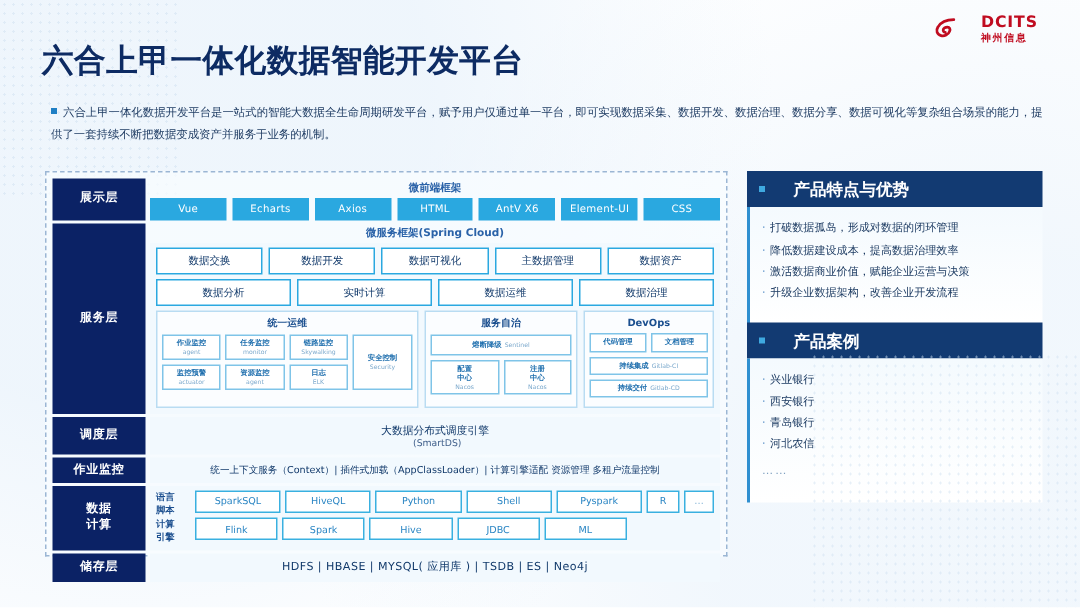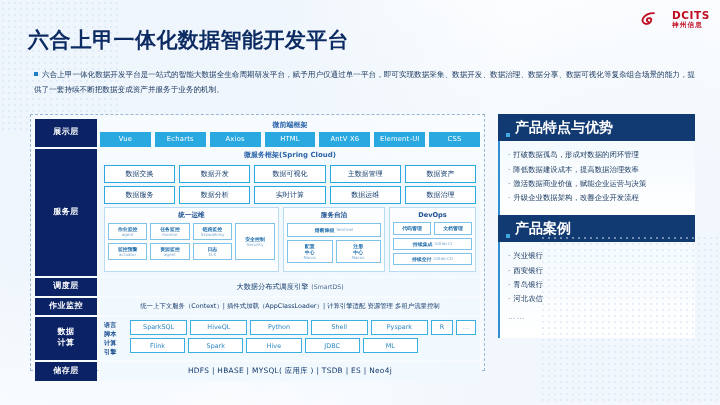--- a/index.html
+++ b/index.html
@@ -19,21 +19,21 @@
   
   #page::before, #page::after {
     content:""; position:absolute; pointer-events:none;
     background-image: radial-gradient(#cfe0f0 .8px, transparent .9px);
     background-size: 6px 6px; opacity:.5;
   }
   #page::before { left:0; top:0; width:120px; height:130px; }
   #page::after { right:0; bottom:0; width:180px; height:170px; }
 
   
-  .logo { position:absolute; right:10px; top:10px; display:flex; align-items:center; gap:16px; }
+  .logo { position:absolute; right:28px; top:10px; display:flex; align-items:center; gap:16px; }
   .logo-mark { width:17px; height:17px; }
   .logo-txt { line-height:1; }
   .logo-en { font-size:10.5px; font-weight:bold; color:#c00c20; letter-spacing:.6px; }
   .logo-cn { font-size:6.6px; font-weight:bold; color:#c00c20; letter-spacing:1.2px; margin-top:1px; }
 
   .page-title {
     position:absolute; left:28px; top:26px;
     font-size:21px; font-weight:bold; color:#0d2b63; letter-spacing:.4px;
   }
   .intro {
@@ -100,21 +100,21 @@
   .gov-two { display:flex; gap:3px; }
   .gov-two .cell { flex:1; height:23px; }
 
   .devops { flex:1; }
   .devops-two { display:flex; gap:3px; margin-bottom:3px; }
   .devops-two .cell { flex:1; height:13px; }
   .devops .cell.wide { height:12px; margin-bottom:3px; flex-direction:row; gap:2px; align-items:center; justify-content:center; }
 
   .plain-body {
     background:#f2f9fe; text-align:center; font-size:7.2px; color:#123a6b;
-    padding:4px 0; display:flex; align-items:center; justify-content:center;
+    padding:4px 0; display:flex; align-items:center; justify-content:center;flex-direction:column;
   }
   .plain-body .sm { font-size:6.2px; color:#43628d; }
 
   .calc-body { background:#f2f9fe; display:flex; padding:3px 4px; gap:4px; }
   .calc-side {
     flex:0 0 22px; font-size:6.2px; color:#1b4f8f; font-weight:bold;
     line-height:1.45; text-align:left; padding-top:1px;
   }
   .calc-main { flex:1; }
   .engrow { display:flex; gap:3px; margin-bottom:3px; }
@@ -129,22 +129,22 @@
   .store-body {
     background:#f2f9fe; text-align:center; font-size:7.4px; color:#123a6b;
     padding:4.5px 0; letter-spacing:.3px;
   }
 
   
   .rpanel { position:absolute; left:498px; width:197px; }
   .rpanel.a { top:114px; }
   .rpanel.b { top:215px; }
   .rhead {
-    background:#123a72; color:#fff; font-size:14px; font-weight:bold;
-    padding:4.5px 8px; display:flex; align-items:flex-end; gap:5px;
+    background:#123a72; color:#fff; font-size:11px; font-weight:bold;
+    padding:4.5px 8px; display:flex; align-items:center; gap:19px;
   }
   .rhead .sq { width:4px; height:4px; background:#3fa9e0; display:inline-block; }
   .rbody {
     border-left:2px solid #2f8fd0; background:linear-gradient(180deg,#f4fafe,#ffffff);
     padding:7px 8px 9px;
   }
   .rpanel.a .rbody { height:78px; }
   .rpanel.b .rbody { height:96px; }
   .rli { font-size:7.4px; color:#17365e; line-height:1; padding:3.4px 0; }
   .rli .dot { color:#3f7fbe; margin-right:3px; }
@@ -194,21 +194,20 @@
         <div class="frame-cap">微服务框架(Spring Cloud)</div>
         <div class="svc-body">
           <div class="modrow">
             <div class="mod">数据交换</div>
             <div class="mod">数据开发</div>
             <div class="mod">数据可视化</div>
             <div class="mod">主数据管理</div>
             <div class="mod">数据资产</div>
           </div>
           <div class="modrow">
-            <div class="mod">数据服务</div>
             <div class="mod">数据分析</div>
             <div class="mod">实时计算</div>
             <div class="mod">数据运维</div>
             <div class="mod">数据治理</div>
           </div>
 
           <div class="triple">
 
             <div class="tbox ops">
               <div class="tbox-cap">统一运维</div>

